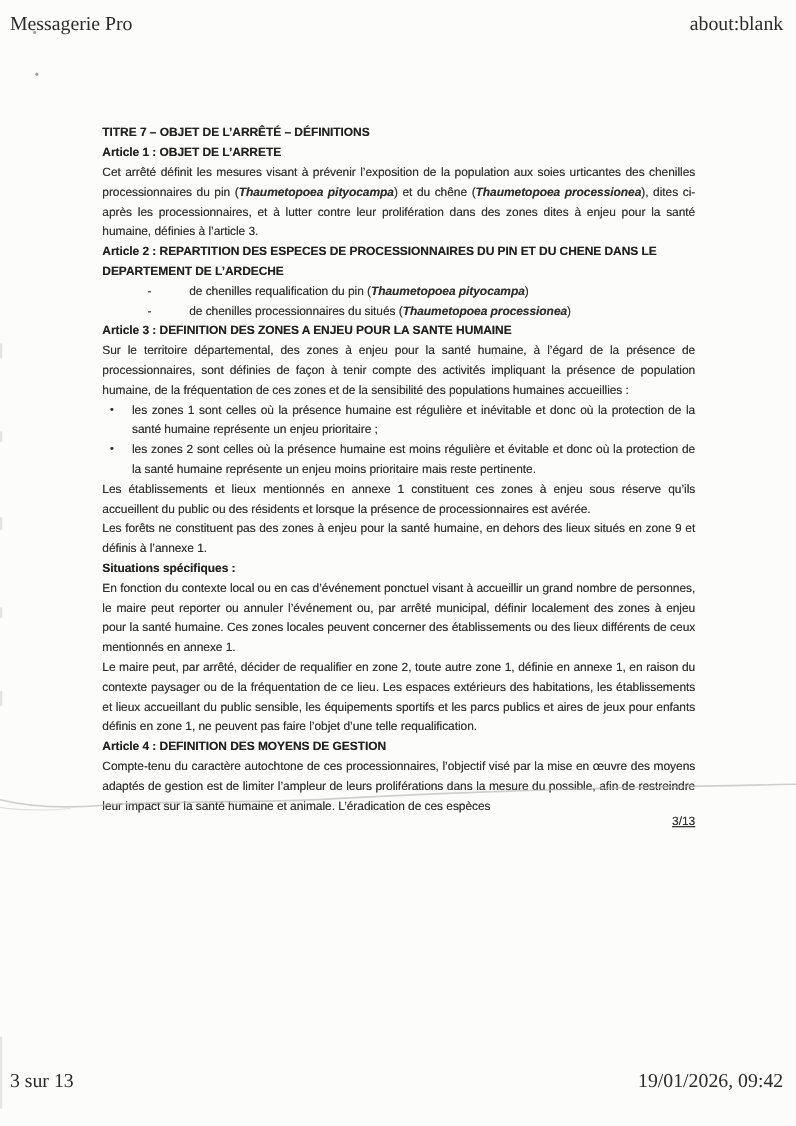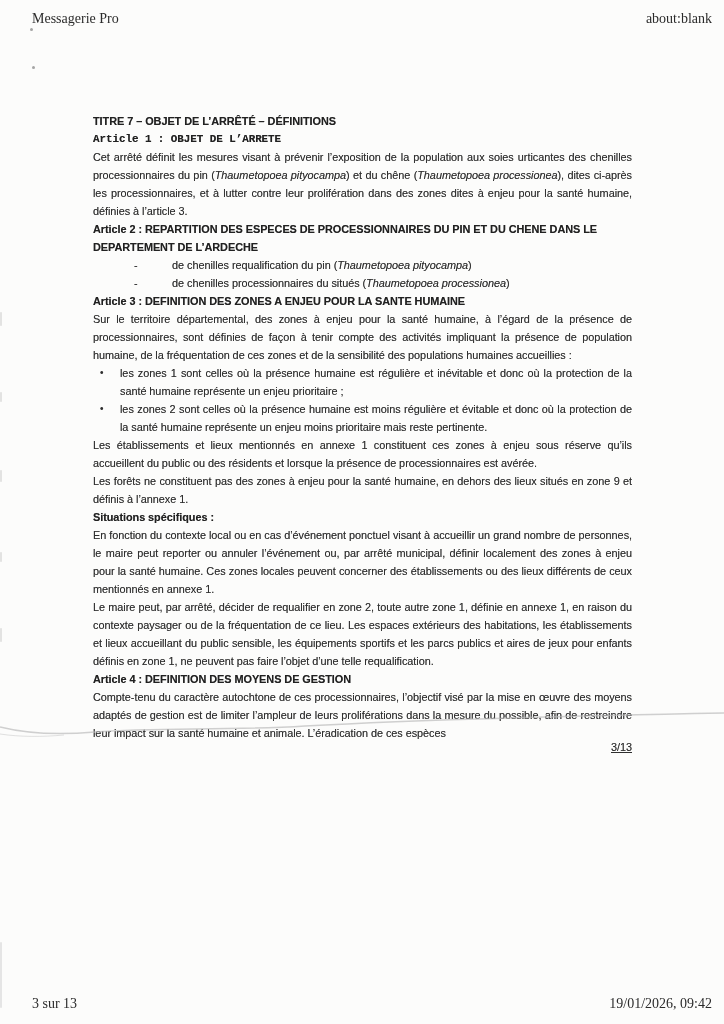--- a/index.html
+++ b/index.html
@@ -7,57 +7,57 @@
     position: relative;
     width: 724px;
     height: 1024px;
     background: #fcfcfb;
     overflow: hidden;
     font-family: "Liberation Sans", sans-serif;
   }
   
   .chrome-top, .chrome-bottom {
     position: absolute;
-    left: 32px;
+    left: 9px;
     right: 12px;
     display: flex;
     justify-content: space-between;
     font-family: "Liberation Serif", serif;
-    font-size: 14px;
+    font-size: 18px;
     color: #2b2b2b;
     text-align: center;
   }
   .chrome-top { top: 11px; }
-  .chrome-bottom { top: 972px; margin-top: 24px; }
+  .chrome-bottom { top: 972px; }
   
   .doc {
     position: absolute;
     left: 93px;
     top: 112px;
     width: 539px;
     font-size: 10.9px;
     line-height: 18px;
     letter-spacing: -0.05px;
     color: #2f2f2f;
     text-shadow: 0 0 0.5px rgba(47,47,47,0.55);
   }
   .doc .h {
     font-weight: 700;
     color: #212121;
     margin: 0;
   }
   .doc p.para { margin: 0; text-align: justify; }
-  .it { font-style: italic; }
+  .it { font-style: italic; font-weight: bold; }
   .mt1  { margin-top: 1px; }
   .mt3  { margin-top: 3px; }
   .mt4  { margin-top: 4px; }
   .mt5  { margin-top: 5px; }
   .mt8  { margin-top: 8px; }
   .mt10 { margin-top: 10px; }
-  .mt15 { margin-top: 15px; font-family: Liberation Mono, monospace; }
+  .mt15 { margin-top: 15px; }
   .mtn4 { margin-top: -4px; text-decoration: underline; }
   .ditem { position: relative; padding-left: 79px; margin: 0; }
   .ditem .mk { position: absolute; left: 41px; }
   .bitem { position: relative; padding-left: 27px; margin: 0; text-align: justify; }
   .bitem .mk { position: absolute; left: 7px; font-size: 10px; }
   .pn { text-align: right; }
   
   .speck {
     position: absolute; width: 3px; height: 3px; border-radius: 50%;
     background: #8f8f8f; opacity: 0.8;

